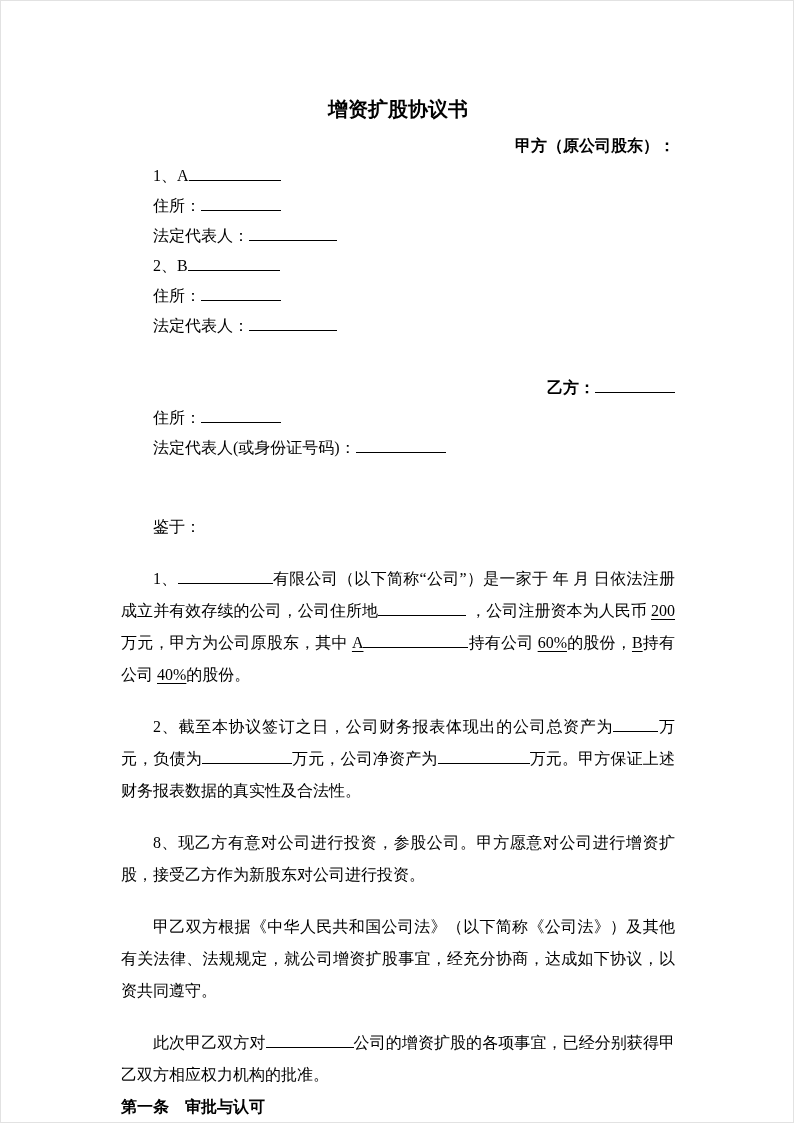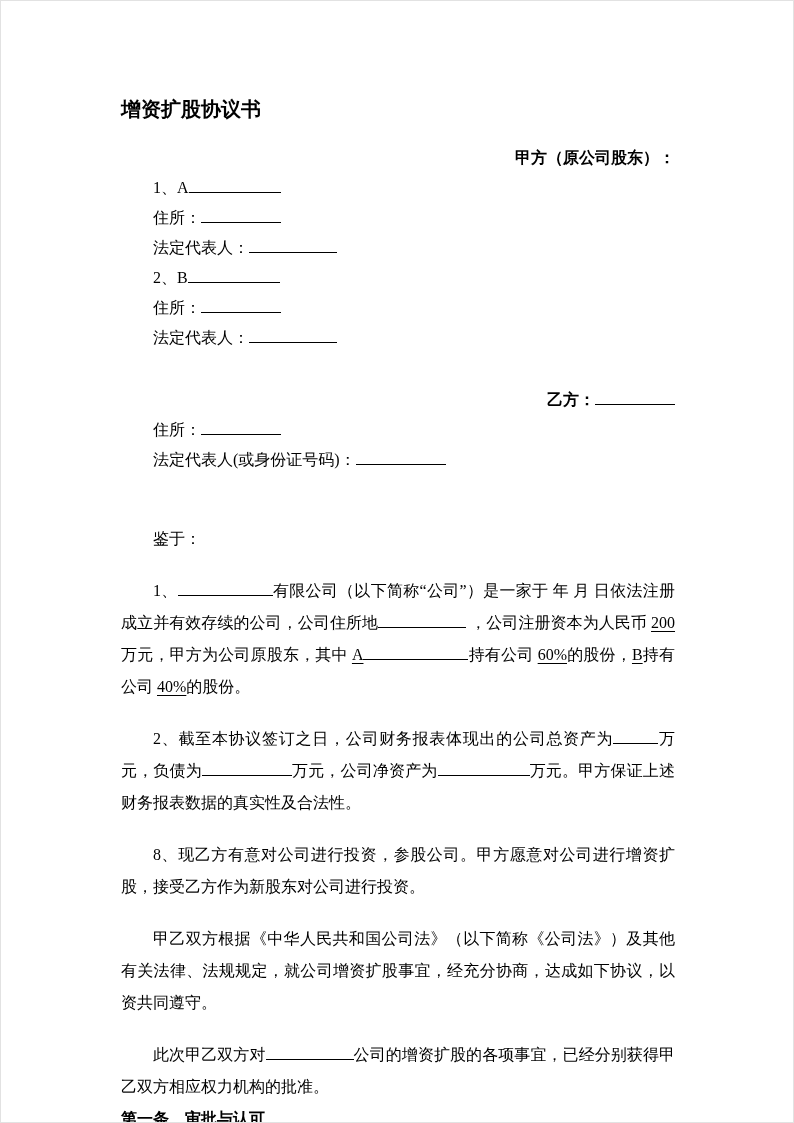--- a/index.html
+++ b/index.html
@@ -10,24 +10,25 @@
     background:#ffffff;
     box-sizing:border-box;
     border:1px solid #e2e2e2;
     padding:92px 118px 40px 120px;
     font-family:"Liberation Serif","DejaVu Serif",serif;
     font-size:16px;
     color:#000000;
     overflow:hidden;
   }
   .doc-title {
+    text-align:center;
     font-weight:bold;
     font-size:20px;
     line-height:32px;
-    margin-bottom:18px;
+    margin-bottom:6px;
   }
   .block { }
   .party-heading { line-height:30px; font-weight:bold;text-align:right; }
   .item { padding-left:32px; line-height:30px; }
   .para { text-indent:32px; text-align:justify; line-height:32px;margin-top:20px; }
   .article-heading { line-height:32px; font-weight:bold; }
   .spacer { width:100%; }
   .bold { font-weight:bold; }
   .u { text-decoration:underline; text-underline-offset:3px; }
   .blank {

